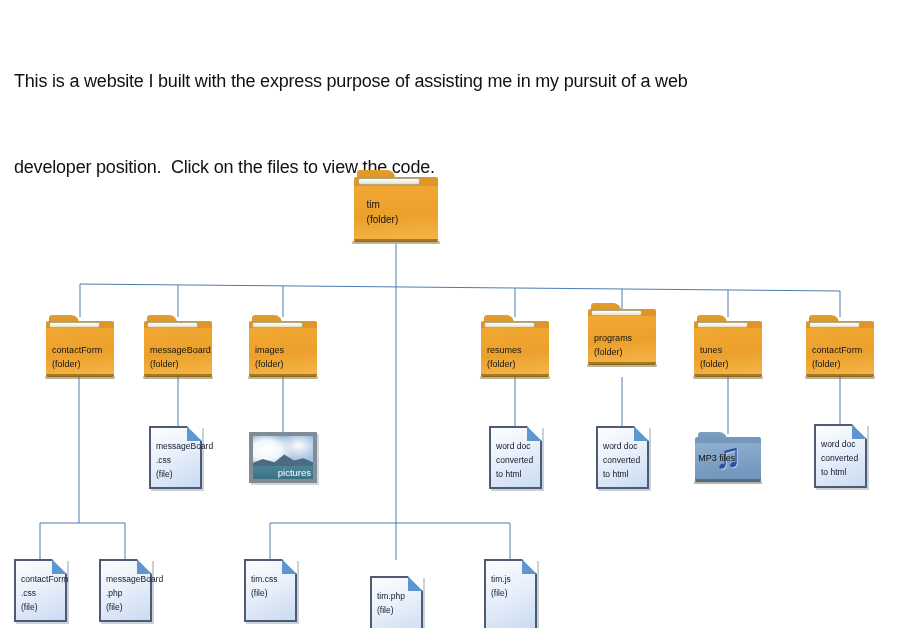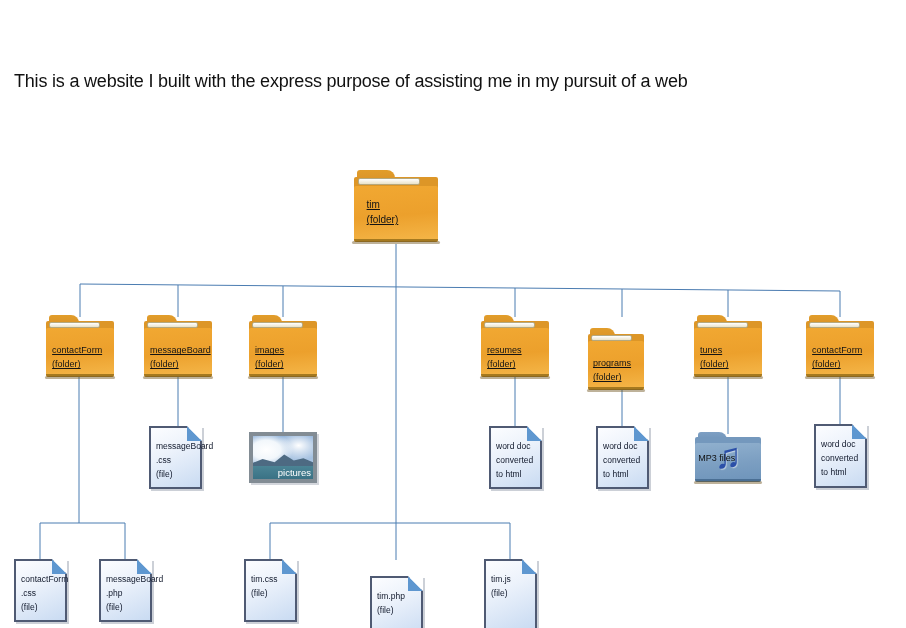--- a/index.html
+++ b/index.html
@@ -26,21 +26,21 @@
              background:#dd9627; border-radius:2px; }
   .f-paper { position:absolute; top:11%; left:5%; width:74%; height:9%;
              background:linear-gradient(#ffffff,#eae2c8);
              border:1px solid #b5a87e; border-radius:2px; }
   .f-front { position:absolute; top:21%; left:0; right:0; bottom:3%;
              background:linear-gradient(175deg,#f1a832 0%,#eca02c 55%,#f4b547 100%);
              border-radius:2px 2px 3px 3px; border-bottom:3px solid #a5791f; }
   .f-shadow{ position:absolute; bottom:0; left:-2%; right:-2%; height:3px;
              background:rgba(110,85,30,.45); border-radius:2px; }
   .folder-label { position:absolute; left:9%; top:46%; font-size:9px; line-height:1.55;
-                  color:#141414; z-index:3; white-space:nowrap;text-decoration:underline; }
+                  color:#141414; z-index:3; white-space:nowrap; }
   .root .folder-label { top:36%; left:15%; font-size:10px; }
 
   
   .blue .f-tab   { background:linear-gradient(#7d9fc3,#6f94ba); }
   .blue .f-back  { background:#7498bd; }
   .blue .f-front { background:linear-gradient(175deg,#90b0ce 0%,#7c9fc2 55%,#6f95bb 100%);
                    border-bottom:3px solid #4a6f94; }
   .mp3-note  { position:absolute; left:50%; top:46%; transform:translate(-50%,-50%);
                font-size:36px; color:#2b4fa8; z-index:2;
                text-shadow:1px 1px 1px rgba(255,255,255,.5); }
@@ -72,20 +72,21 @@
       background:linear-gradient(#4b8495,#3a7285); }
   .pt-label { position:absolute; right:2px; bottom:1px; color:#ffffff; font-size:9.5px;margin-top:34px; }
 </style>
 </head>
 <body>
 
 <div class="stage">
 
   <div class="title">
     <div>This is a website I built with the express purpose of assisting me in my pursuit of a web</div>
+    <div>developer position.  Click on the files to view the code.</div>
   </div>
 
   <svg class="connectors" width="906" height="628">
 
     <line x1="396" y1="244" x2="396" y2="523"></line>
 
     <line x1="80" y1="284" x2="840" y2="291"></line>
 
     <line x1="80" y1="284" x2="80" y2="317"></line>
     <line x1="178" y1="285" x2="178" y2="317"></line>
@@ -176,21 +177,21 @@
         <div class="f-paper"></div>
         <div class="f-front"></div>
         <div class="f-shadow"></div>
     </div>
     <div class="folder-label">
       <div>resumes</div>
         <div>(folder)</div>
     </div>
   </div>
 
-  <div class="node" style="left:588px;top:328px;width:56px;height:64px">
+  <div class="node" style="left:588px;top:303px;width:68px;height:64px">
     <div class="folder-icon">
       <div class="f-tab"></div>
         <div class="f-back"></div>
         <div class="f-paper"></div>
         <div class="f-front"></div>
         <div class="f-shadow"></div>
     </div>
     <div class="folder-label">
       <div>programs</div>
         <div>(folder)</div>

